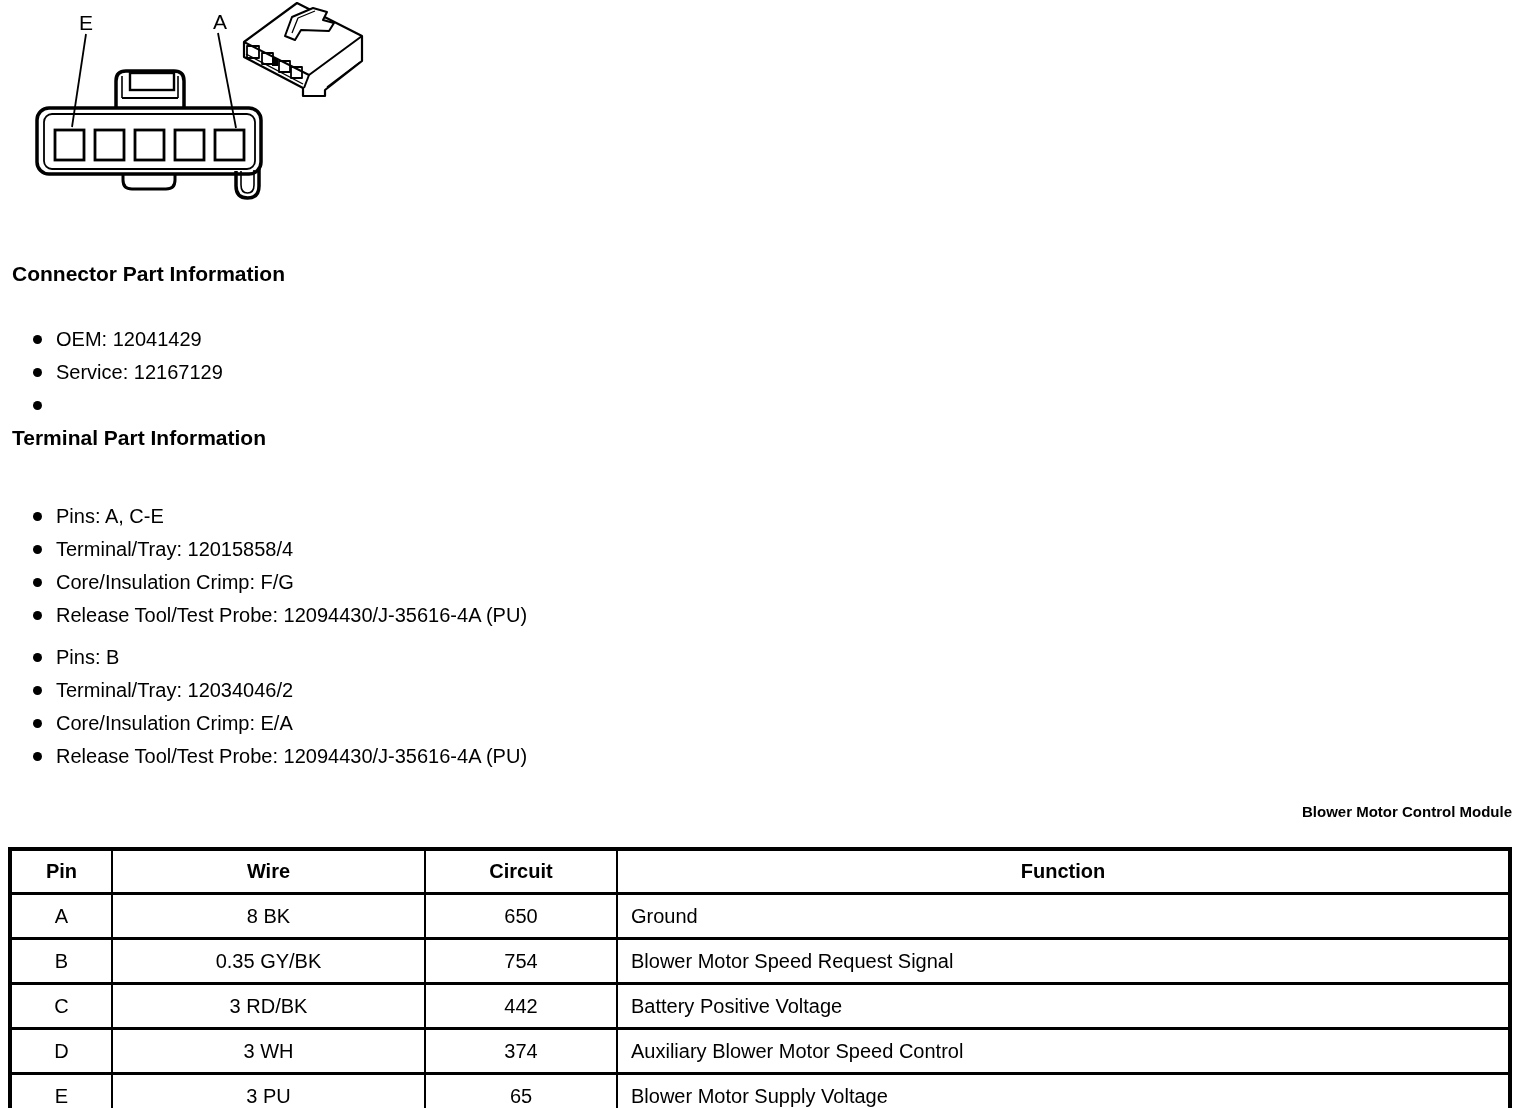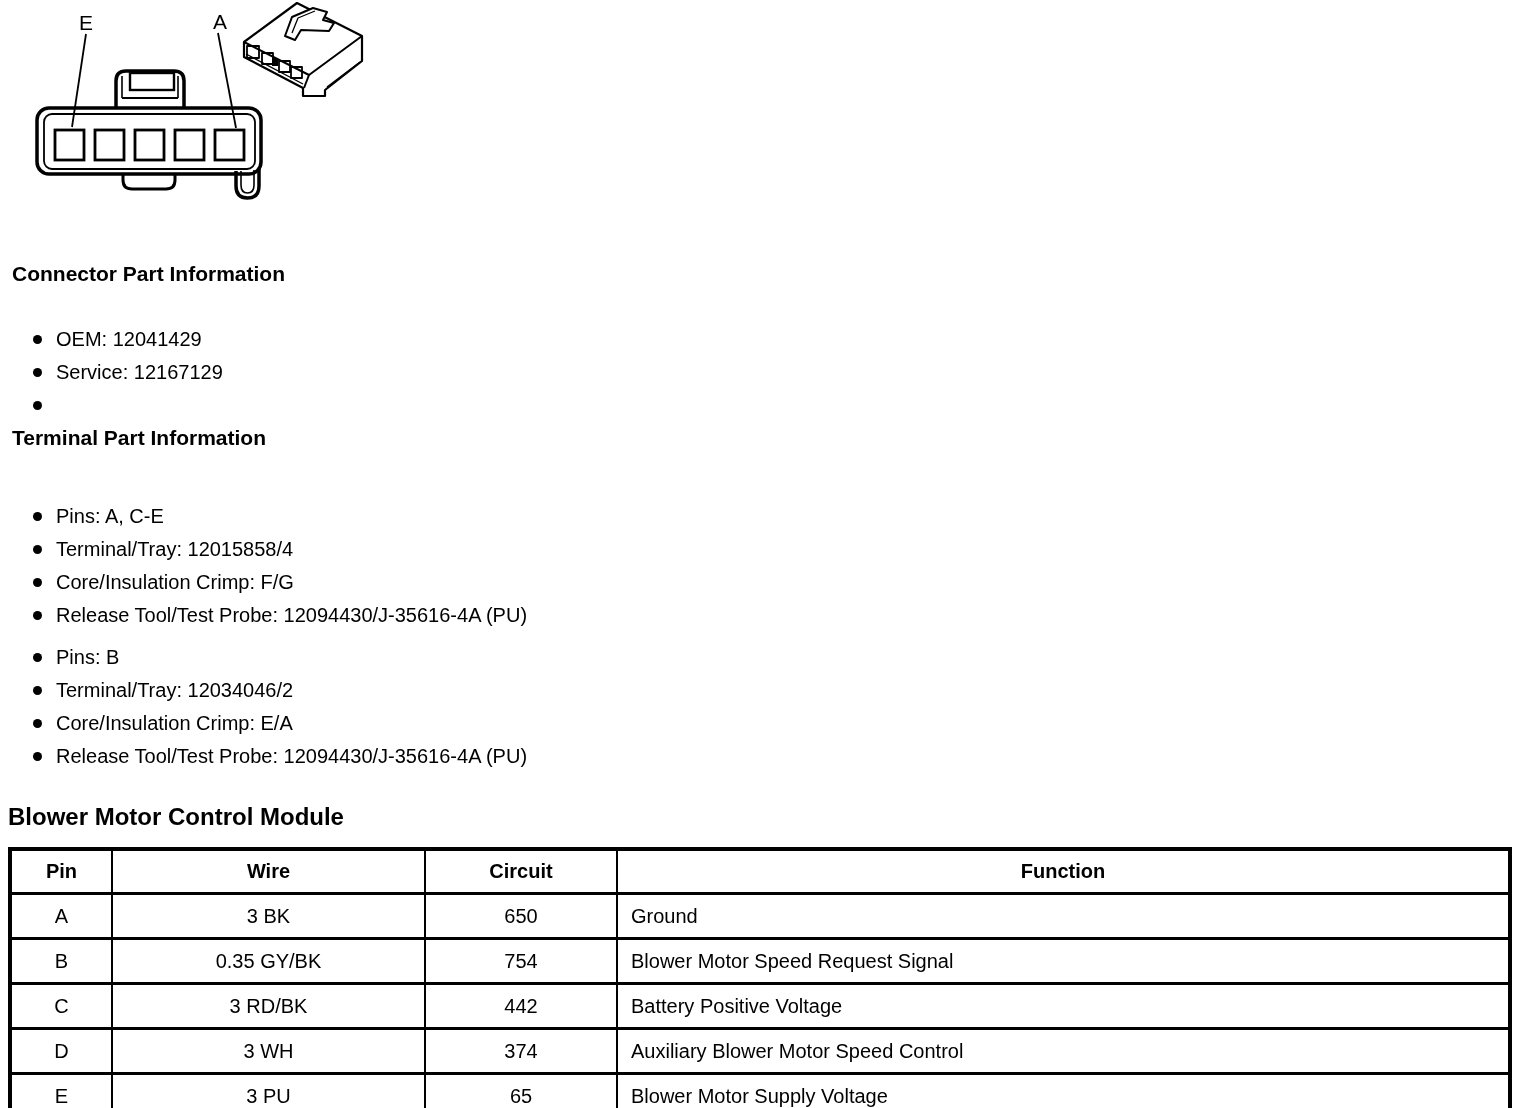--- a/index.html
+++ b/index.html
@@ -12,21 +12,21 @@
   .svg-label { font-family:"Liberation Sans", sans-serif; font-size:21px; fill:#000; }
   .section-heading {
     position:absolute; left:12px; margin:0;
     font-size:21px; font-weight:bold; line-height:24px;
   }
   ul.bullets { position:absolute; left:25px; margin:8px; padding:0; list-style:none; }
   ul.bullets li { display:flex; align-items:center; height:33px; font-size:20px; }
   .dot { width:9px; height:9px; border-radius:50%; background:#000; margin-right:14px; flex:none; }
   .table-title {
     position:absolute; left:8px; top:803px; width:1504px; margin:0;
-    text-align:left; font-size:24px; font-weight:bold;
+    text-align:right; font-size:15px; font-weight:bold;
   }
   table.pinout {
     position:absolute; left:8px; top:847px; width:1504px;
     border-collapse:collapse; table-layout:fixed;
     border:4px solid #000;
   }
   table.pinout th, table.pinout td {
     border-left:2px solid #000; border-right:2px solid #000;
     border-top:3px solid #000; border-bottom:3px solid #000;
     font-size:20px; padding:0; overflow:hidden; white-space:nowrap;
@@ -153,21 +153,21 @@
       <tr>
         <th>Pin</th>
         <th>Wire</th>
         <th>Circuit</th>
         <th>Function</th>
       </tr>
     </thead>
     <tbody>
       <tr>
         <td>A</td>
-        <td>3 BK</td>
+        <td>8 BK</td>
         <td>650</td>
         <td class="fn">Ground</td>
       </tr>
       <tr>
         <td>B</td>
         <td>0.35 GY/BK</td>
         <td>754</td>
         <td class="fn">Blower Motor Speed Request Signal</td>
       </tr>
       <tr>

